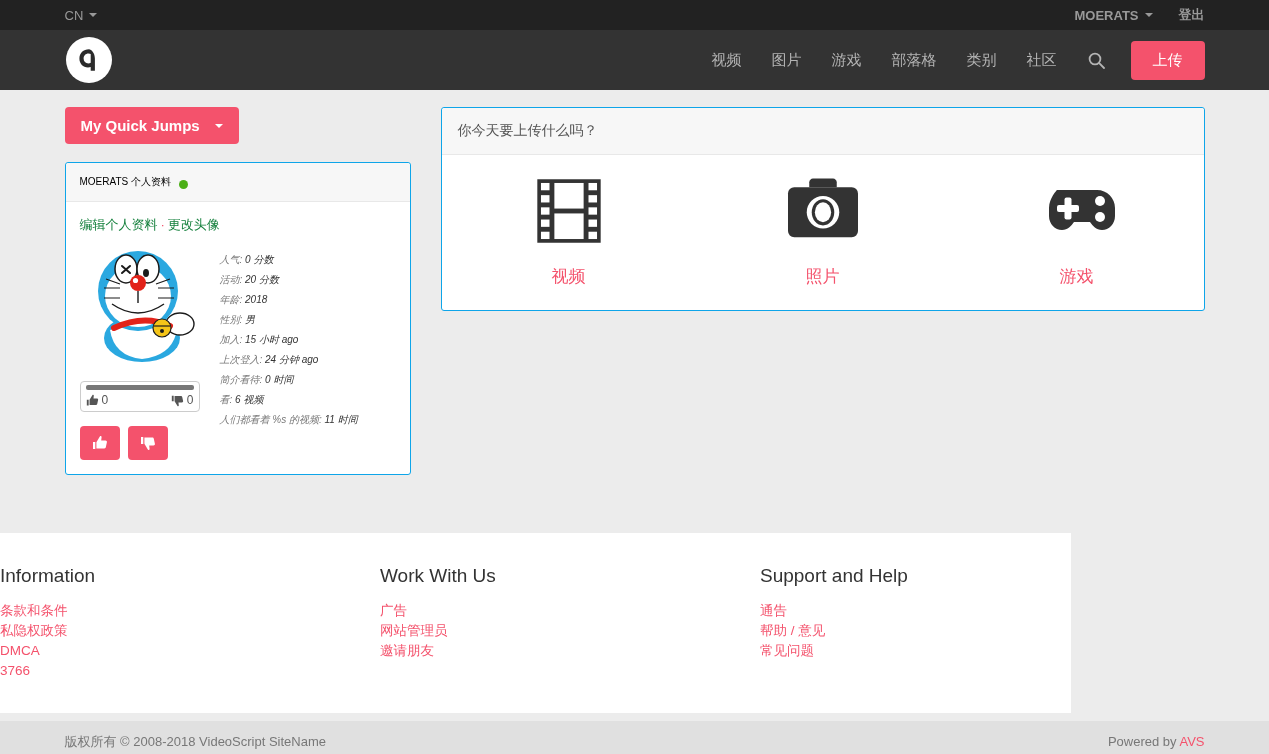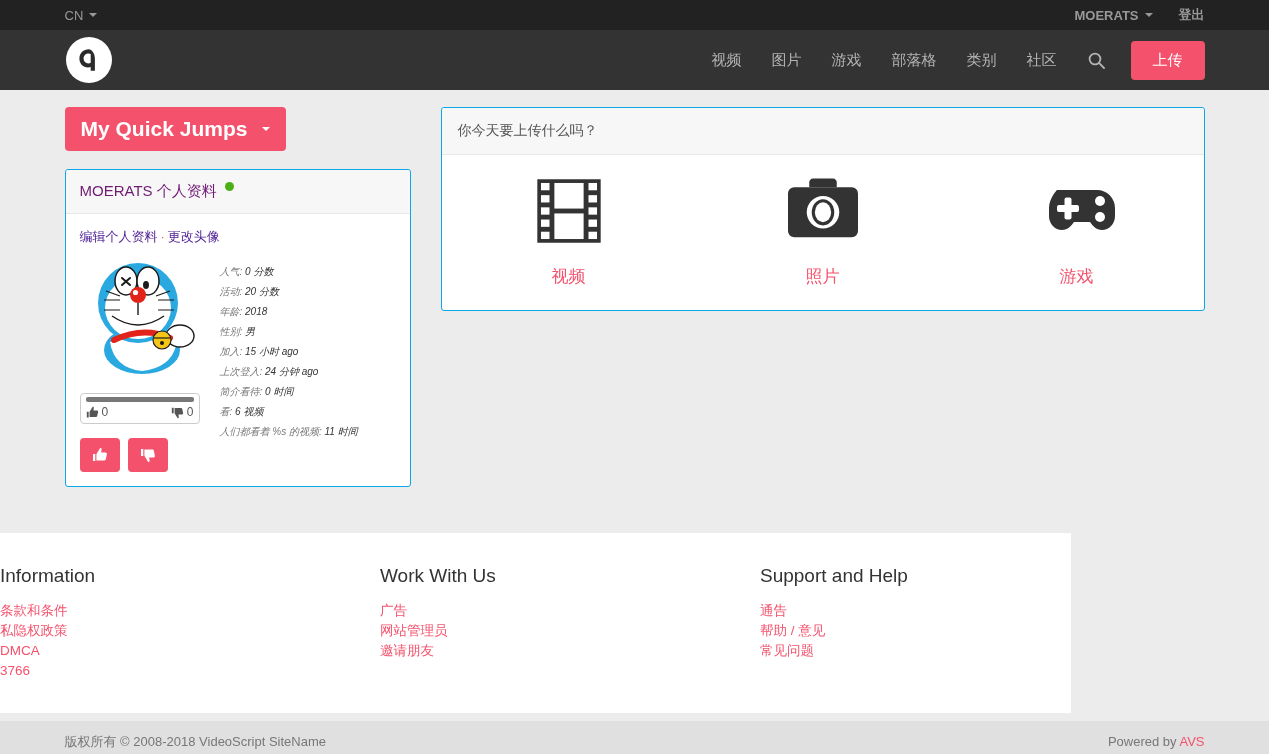--- a/index.html
+++ b/index.html
@@ -65,42 +65,42 @@
   
   .content {
     width: 1140px; margin: 0 auto; padding-top: 17px;
     display: flex; align-items: flex-start;
   }
   .col-left { width: 361px; padding-right: 15px; }
   .col-right { flex: 1; padding-left: 15px; }
 
   .btn-jumps {
     background: #f4526c; color: #fff; border: none; border-radius: 4px;
-    font-size: 21px; padding: 10px 16px; cursor: pointer; font-family: inherit;
+    font-size: 15px; padding: 10px 16px; cursor: pointer; font-family: inherit;
     display: inline-flex; align-items: center; font-weight: bold; gap: 7px;
   }
   .btn-jumps .caret { border-top-color: #fff; margin-left: 8px; }
 
   .panel {
     background: #fff; border: 1px solid #0ea5e9; border-radius: 3px;
     margin-top: 18px;
   }
   .panel-heading {
     background: #f7f7f7; border-bottom: 1px solid #e8e8e8;
     padding: 12px 14px; border-radius: 3px 3px 0 0;
   }
-  .panel-title { font-size: 15px; color: #701a75; display: flex; align-items: flex-start; }
+  .panel-title { font-size: 10px; color: #000000; display: flex; align-items: flex-end; }
   .dot-online {
     width: 9px; height: 9px; border-radius: 50%; background: #4caf17;
     display: inline-block; margin-left: 8px;
   }
   .panel-body { padding: 14px; }
 
   .edit-links { font-size: 13px; color: #f4526c; margin-bottom: 12px; }
-  .edit-links a { color: #4c1d95; text-decoration: none; }
+  .edit-links a { color: #15803d; text-decoration: none; }
   .edit-links .sep { color: #f4526c; margin: 0 3px; }
 
   .profile-row { display: flex; }
   .avatar-col { width: 126px; flex-shrink: 0; }
   .avatar { width: 126px; height: 121px; display: block; }
 
   .rating-box {
     margin-top: 14px; width: 120px;
     border: 1px solid #ccc; border-radius: 4px; background: #fff;
     padding: 3px 5px 4px 5px;

